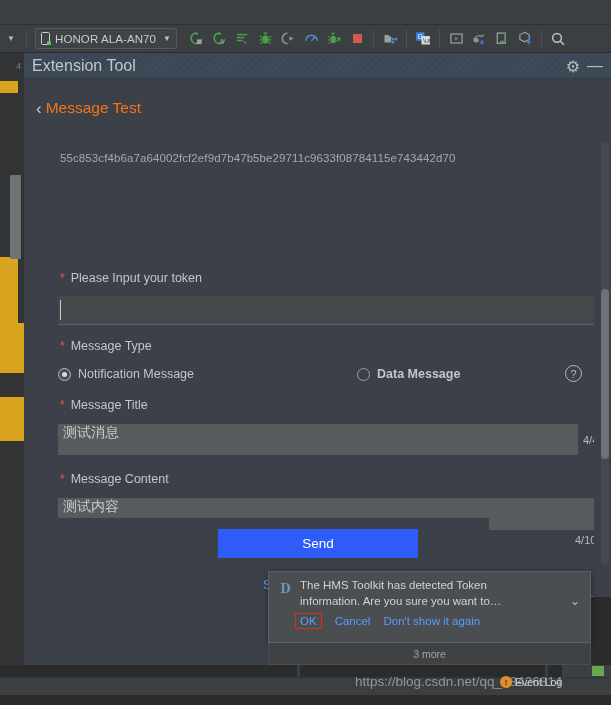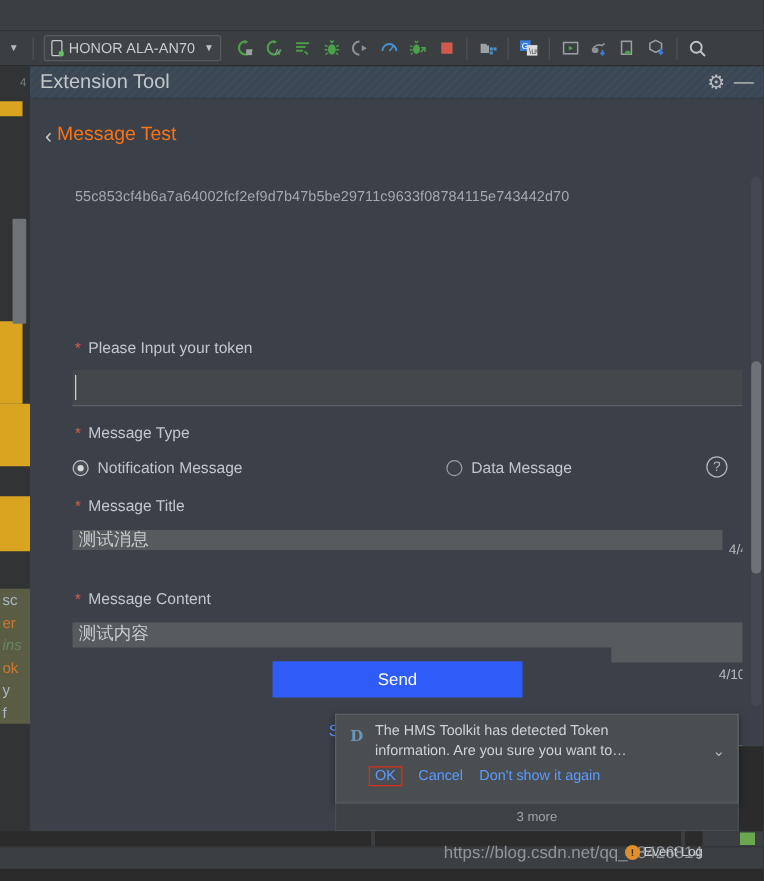--- a/index.html
+++ b/index.html
@@ -123,30 +123,30 @@
   .radio { display: flex; align-items: center; gap: 7px; position: absolute; }
   .radio .dot {
     width: 13px; height: 13px; border-radius: 50%;
     border: 1.4px solid #9aa0a5; display: flex; align-items: center; justify-content: center;
     background: #3c4049;
   }
   .radio.on .dot { border-color: #b8bec2; background: #4a4e52; }
   .radio.on .dot::after { content: ""; width: 5px; height: 5px; border-radius: 50%; background: #d6dadd; }
   .radio .rlabel { color: #c2c6ca; font-size: 12.5px; }
   .radio.r1 { left: 0; }
-  .radio.r2 { left: 299px; }
+  .radio.r2 { left: 299px; font-weight: bold; }
   .help-q {
     position: absolute; left: 541px; top: 286px; width: 17px; height: 17px;
     border: 1.3px solid #b2b7bb; border-radius: 50%;
     color: #b2b7bb; font-size: 11px; display: flex; align-items: center; justify-content: center;
   }
 
   .input-title {
-    position: absolute; left: 34px; top: 345px; width: 520px; height: 16px;
-    background: #585b5d; display: flex; align-items: center; padding-left: 5px;
+    position: absolute; left: 34px; top: 345px; width: 520px; height: 31px;
+    background: #585b5d; display: flex; align-items: flex-start; padding-left: 5px;
   }
   .input-title .val { color: #c9ccce; font-size: 14px; font-family: "DejaVu Sans", sans-serif; }
   .cnt-title { position: absolute; left: 559px; top: 355px; color: #b6babd; font-size: 11px; }
 
   .input-content {
     position: absolute; left: 34px; top: 419px; width: 553px; height: 32px;
     background: #585b5d; display: flex; align-items: flex-start; padding-left: 5px;
   }
   .input-content .val { color: #c9ccce; font-size: 14px; font-family: "DejaVu Sans", sans-serif; }
   .cnt-content { position: absolute; left: 551px; top: 455px; color: #b6babd; font-size: 11px; }
@@ -393,28 +393,20 @@
     </div>
   </div>
 
   <div class="editor-bg">
     <div class="folding-strip">
       <div class="hl h1"></div>
       <div class="hl h2"></div>
       <div class="hl h3"></div>
       <div class="hl h4"></div>
       <div class="scr-thumb"></div>
-    </div>
-    <div class="code-frag">
-      <s>sc</s>
-      <b>er</b>
-      <i>ins</i>
-      <b>ok</b>
-      <s>y</s>
-      <s>f</s>
     </div>
   </div>
 
   <div class="panel">
     <div class="panel-inner">
 
       <div class="back-row">
         <span class="chev-back">‹</span>
         <span class="panel-title">Message Test</span>
       </div>

